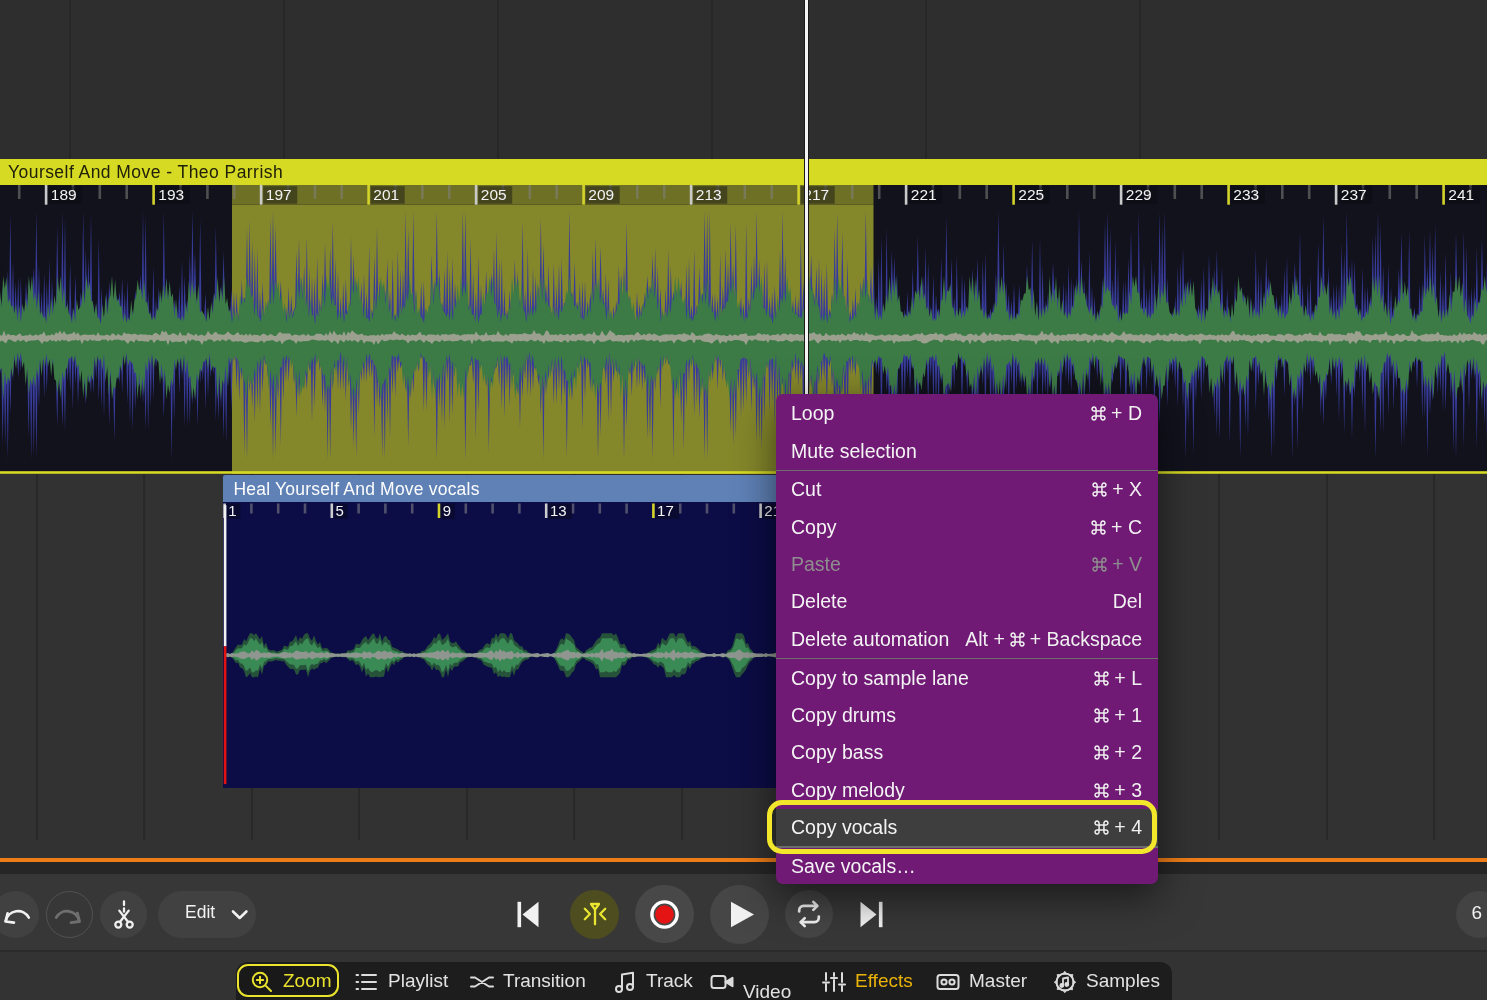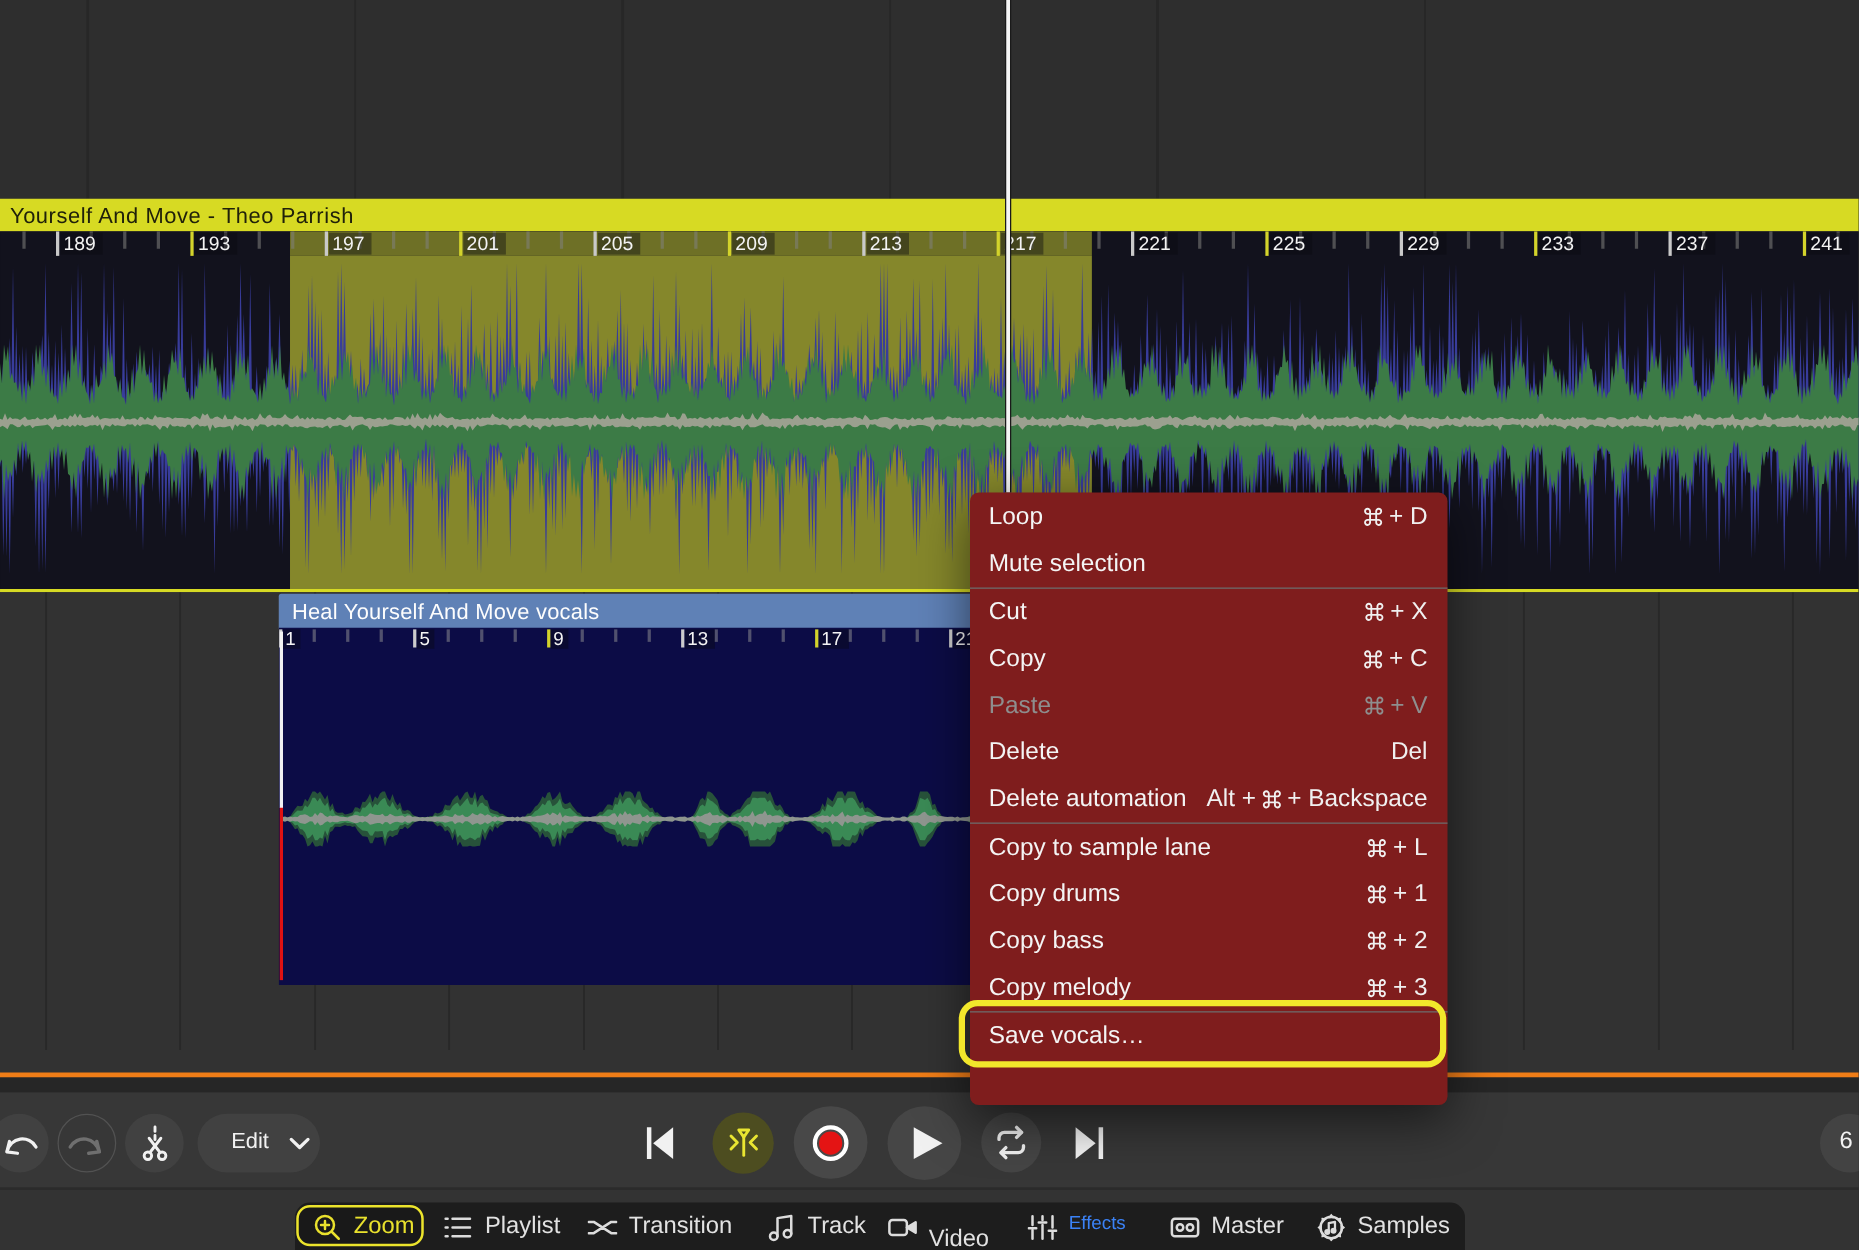--- a/index.html
+++ b/index.html
@@ -314,21 +314,21 @@
     </svg>
     <span style="position:absolute;left:33px;top:18px;font-size:19px;color:#e2e2e2;">Video</span>
   </div>
 <div style="position:absolute;left:822px;top:963px;width:95px;height:37px;">
     <svg style="position:absolute;left:0px;top:7px" width="24" height="24" viewBox="0 0 24 24">
       <g stroke="#dcdcdc" fill="none" stroke-width="2" stroke-linecap="round" stroke-linejoin="round">
         <path d="M4 3 v7 M4 14 v7 M12 3 v3 M12 10 v11 M20 3 v9 M20 16 v5"></path>
         <path d="M1 12.5 h6 M9 8 h6 M17 14.5 h6"></path>
       </g>
     </svg>
-    <span style="position:absolute;left:33px;top:7px;font-size:15px;color:#3b82f6;">Effects</span>
+    <span style="position:absolute;left:33px;top:7px;font-size:19px;color:#eab308;">Effects</span>
   </div>
 <div style="position:absolute;left:936px;top:963px;width:95px;height:37px;">
     <svg style="position:absolute;left:0px;top:7px" width="24" height="24" viewBox="0 0 24 24">
       <g stroke="#dcdcdc" fill="none" stroke-width="2" stroke-linecap="round" stroke-linejoin="round">
         <rect x="1.5" y="5" width="21" height="14" rx="2.5"></rect>
         <circle cx="8" cy="12" r="2.6"></circle>
         <circle cx="16" cy="12" r="2.6"></circle>
       </g>
     </svg>
     <span style="position:absolute;left:33px;top:7px;font-size:19px;color:#e2e2e2;">Master</span>
@@ -339,21 +339,21 @@
         <circle cx="12" cy="12" r="8.6"></circle>
         <path d="M12 1.6 l1.8 2.4 h-3.6 Z M12 22.4 l1.8-2.4 h-3.6 Z M1.6 12 l2.4-1.8 v3.6 Z M22.4 12 l-2.4-1.8 v3.6 Z M4.6 4.6 l3 .4 -2.6 2.6 Z M19.4 4.6 l-3 .4 2.6 2.6 Z M4.6 19.4 l3-.4 -2.6-2.6 Z M19.4 19.4 l-.4-3 -2.6 2.6 Z" fill="#dcdcdc" stroke-width="1"></path>
         <path d="M10 15.5 V8.5 l5-1 v7" stroke-width="1.8"></path>
         <circle cx="8.8" cy="15.5" r="1.4" fill="#dcdcdc"></circle>
         <circle cx="13.8" cy="14.5" r="1.4" fill="#dcdcdc"></circle>
       </g>
     </svg>
     <span style="position:absolute;left:33px;top:7px;font-size:19px;color:#e2e2e2;">Samples</span>
   </div>
 
-<div class="abs" style="left:776px;top:393.6px;width:382px;height:490.8px;background:#7f1d1d;border-radius:7px;
+<div class="abs" style="left:776px;top:393.6px;width:382px;height:490.8px;background:#701a75;border-radius:7px;
   box-shadow:0 12px 40px rgba(0,0,0,0.55); padding-top:1.4px;">
 <div class="mi ">
       <span>Loop</span>
       <span class="sc"><svg class="cmd" width="17" height="17" viewBox="0 0 16 16">
           <path d="M5.7 5.7 V3.9 a1.9 1.9 0 1 0 -1.8 1.8 h1.8 M10.3 5.7 h1.8 a1.9 1.9 0 1 0 -1.8 -1.8 v1.8 M10.3 10.3 v1.8 a1.9 1.9 0 1 0 1.8 -1.8 h-1.8 M5.7 10.3 H3.9 a1.9 1.9 0 1 0 1.8 1.8 v-1.8 M5.7 5.7 h4.6 v4.6 H5.7 z" fill="none" stroke="currentColor" stroke-width="1.4"></path>
         </svg> + D</span>
     </div>
     <div class="mi ">
       <span>Mute selection</span>
     </div>
@@ -404,19 +404,25 @@
       <span class="sc"><svg class="cmd" width="17" height="17" viewBox="0 0 16 16">
           <path d="M5.7 5.7 V3.9 a1.9 1.9 0 1 0 -1.8 1.8 h1.8 M10.3 5.7 h1.8 a1.9 1.9 0 1 0 -1.8 -1.8 v1.8 M10.3 10.3 v1.8 a1.9 1.9 0 1 0 1.8 -1.8 h-1.8 M5.7 10.3 H3.9 a1.9 1.9 0 1 0 1.8 1.8 v-1.8 M5.7 5.7 h4.6 v4.6 H5.7 z" fill="none" stroke="currentColor" stroke-width="1.4"></path>
         </svg> + 2</span>
     </div>
     <div class="mi ">
       <span>Copy melody</span>
       <span class="sc"><svg class="cmd" width="17" height="17" viewBox="0 0 16 16">
           <path d="M5.7 5.7 V3.9 a1.9 1.9 0 1 0 -1.8 1.8 h1.8 M10.3 5.7 h1.8 a1.9 1.9 0 1 0 -1.8 -1.8 v1.8 M10.3 10.3 v1.8 a1.9 1.9 0 1 0 1.8 -1.8 h-1.8 M5.7 10.3 H3.9 a1.9 1.9 0 1 0 1.8 1.8 v-1.8 M5.7 5.7 h4.6 v4.6 H5.7 z" fill="none" stroke="currentColor" stroke-width="1.4"></path>
         </svg> + 3</span>
     </div>
+    <div class="mi hl">
+      <span>Copy vocals</span>
+      <span class="sc"><svg class="cmd" width="17" height="17" viewBox="0 0 16 16">
+          <path d="M5.7 5.7 V3.9 a1.9 1.9 0 1 0 -1.8 1.8 h1.8 M10.3 5.7 h1.8 a1.9 1.9 0 1 0 -1.8 -1.8 v1.8 M10.3 10.3 v1.8 a1.9 1.9 0 1 0 1.8 -1.8 h-1.8 M5.7 10.3 H3.9 a1.9 1.9 0 1 0 1.8 1.8 v-1.8 M5.7 5.7 h4.6 v4.6 H5.7 z" fill="none" stroke="currentColor" stroke-width="1.4"></path>
+        </svg> + 4</span>
+    </div>
     <div class="msep"></div>
     <div class="mi ">
       <span>Save vocals…</span>
     </div>
 </div>
 
 <div class="abs" style="left:766.5px;top:800.4px;width:390.5px;height:53.2px;border:5.4px solid #f2e72b;border-radius:15px;"></div>
 
 </body></html>

